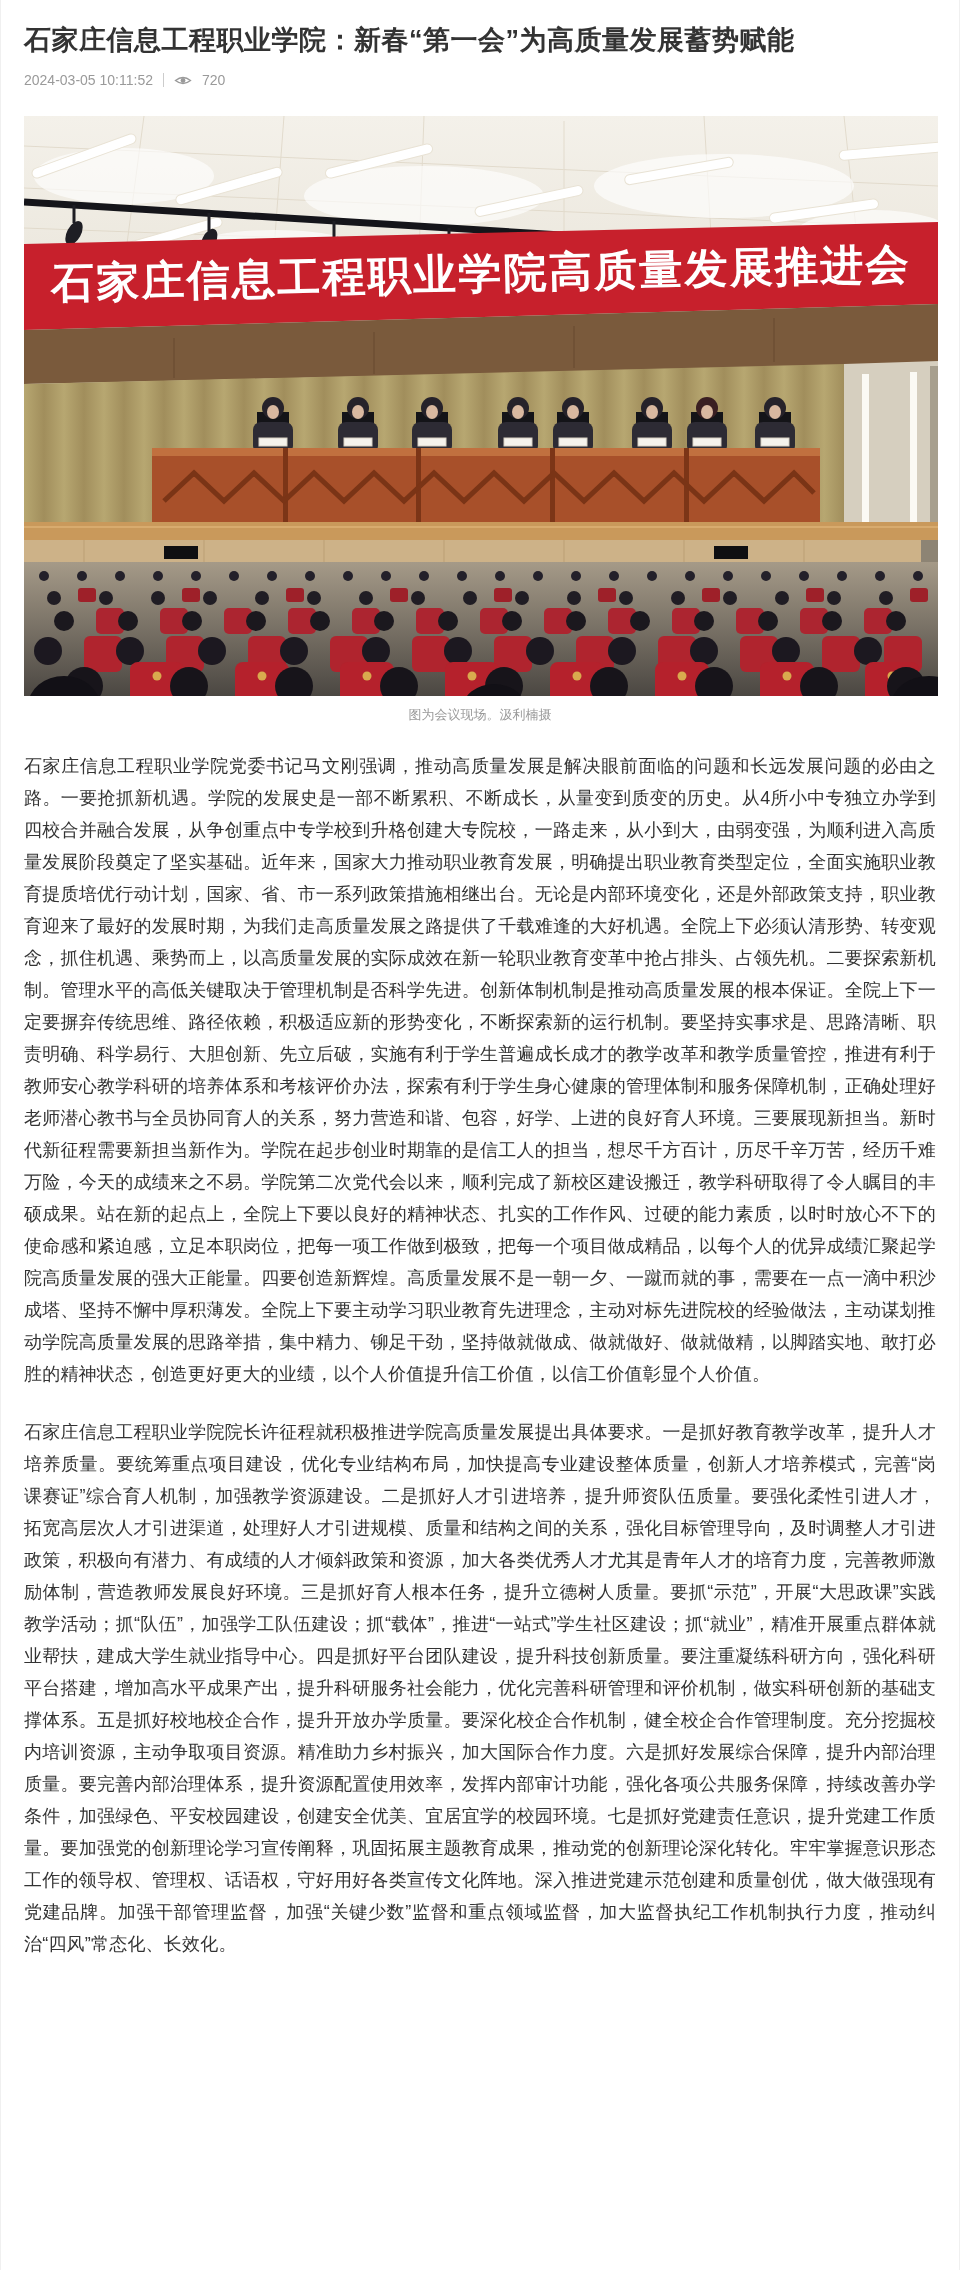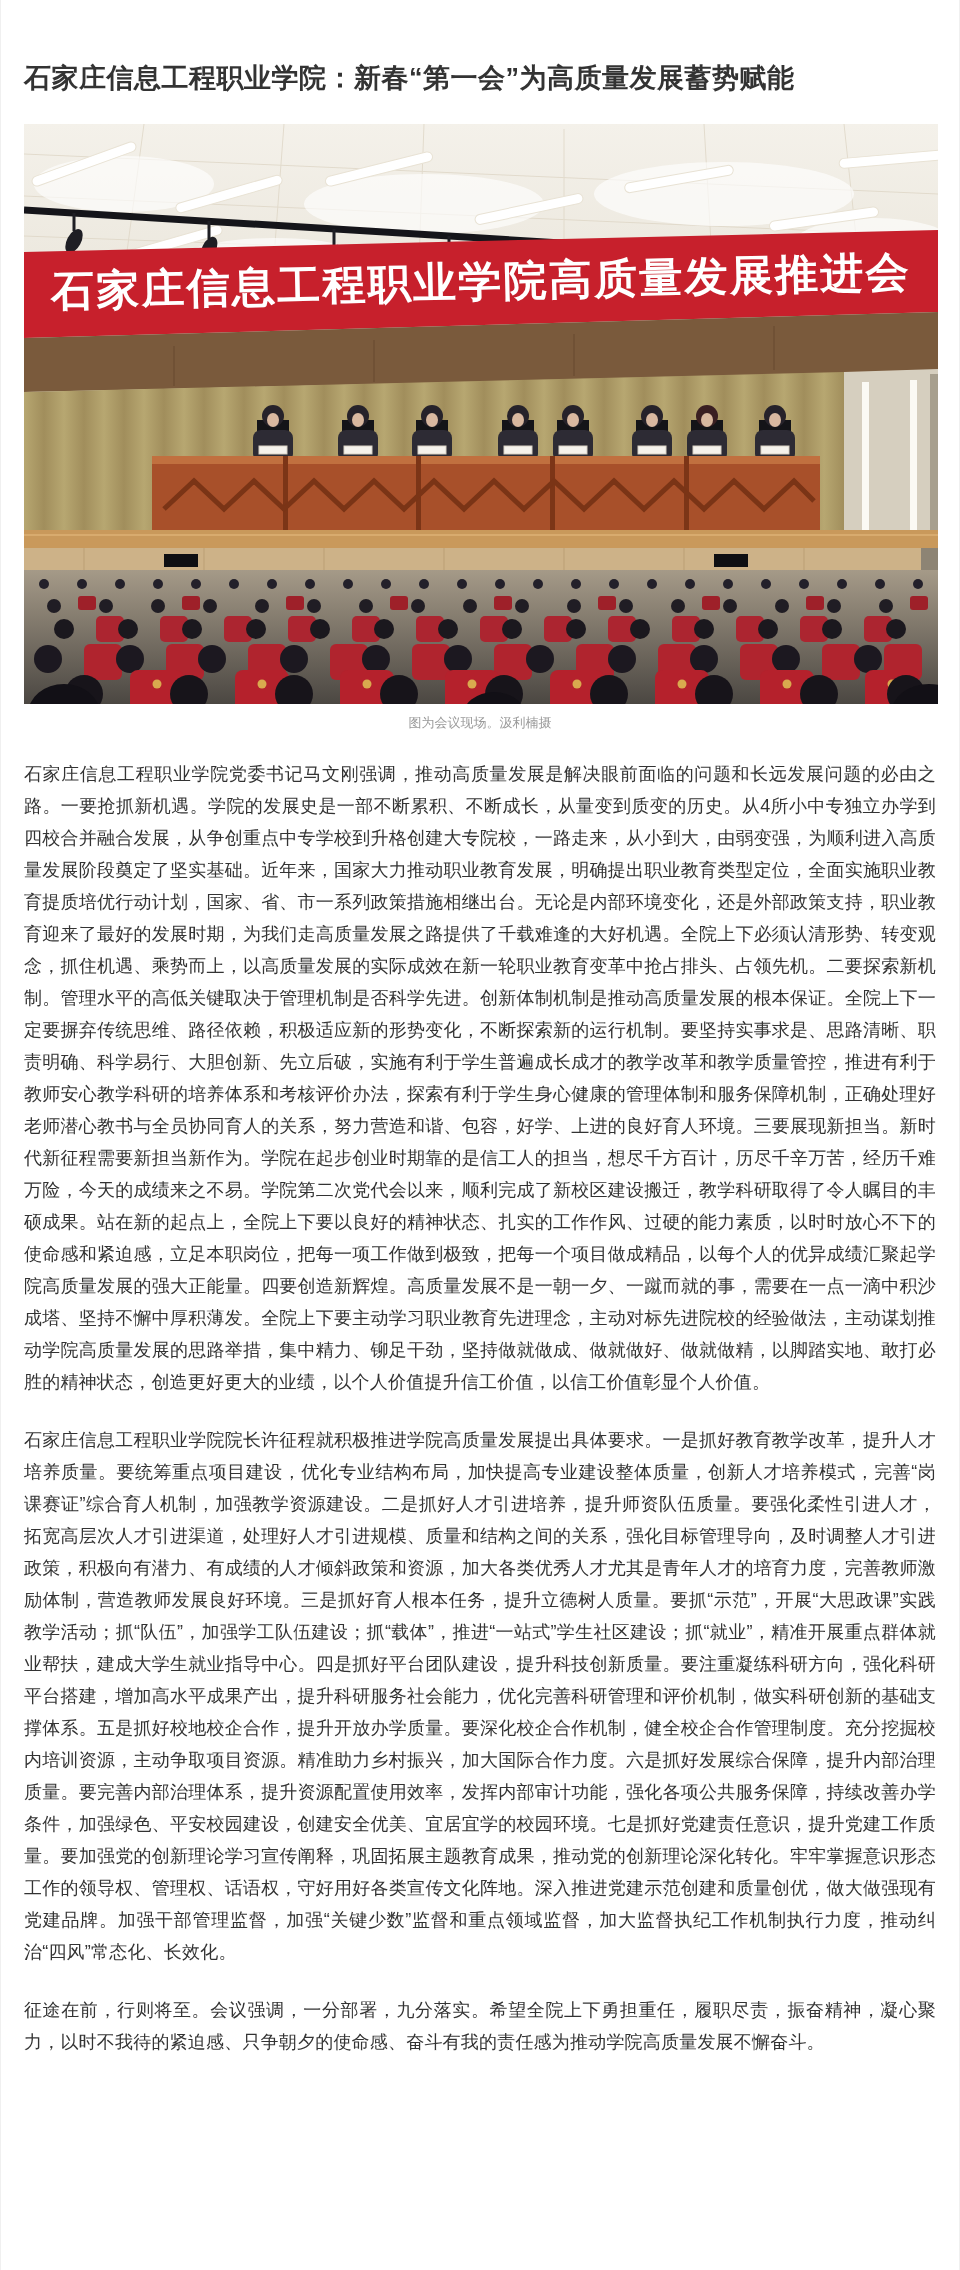--- a/index.html
+++ b/index.html
@@ -5,21 +5,21 @@
   * { box-sizing: border-box; margin: 0; padding: 0; }
   html { background:#fff; }
   body {
     width: 960px; min-height: 2270px; margin: 0 auto; background: #ffffff;
     font-family: "Liberation Sans", "DejaVu Sans", sans-serif;
     border-left: 1px solid #f0f0f0; border-right: 1px solid #f0f0f0;
   }
   .page { padding: 0 23px 70px; }
   h1.title {
     padding-top: 22px; font-size: 27px; line-height: 1.35;
-    font-weight: 700; color: #333333; letter-spacing: .5px; margin-top: 38px;
+    font-weight: 700; color: #333333; letter-spacing: .5px;
   }
   .meta {
     display: flex; align-items: center; gap: 10px;
     margin-top: 14px; color: #9a9a9a; font-size: 14px;
   }
   .meta .vline { width: 1px; height: 14px; background: #cccccc; display: inline-block; }
   .meta .eye { display: inline-flex; align-items: center; }
   .article p {
     font-size: 18px; line-height: 32px; color: #333333;
     text-align: justify; margin-top: 26px; letter-spacing: .2px;
@@ -31,20 +31,31 @@
     text-align: center; color: #9a9a9a; font-size: 13px; margin-top: 10px;
   }
 </style>
 </head>
 <body>
 
 <div class="page">
 
   <h1 class="title">石家庄信息工程职业学院：新春“第一会”为高质量发展蓄势赋能</h1>
 
+  <div class="meta">
+    <span>2024-03-05 10:11:52</span>
+    <span class="vline"></span>
+    <span class="eye">
+      <svg width="18" height="13" viewBox="0 0 18 13">
+        <path d="M1.5 6.5 Q9 .5 16.5 6.5 Q9 12.5 1.5 6.5 Z" fill="none" stroke="#9a9a9a" stroke-width="1.4"></path>
+        <circle cx="9" cy="6.5" r="2.4" fill="#9a9a9a"></circle>
+      </svg>
+    </span>
+    <span>720</span>
+  </div>
 
   <div class="article">
 
 
     <figure class="photo">
       <div class="photo-frame">
         <svg width="914" height="580" viewBox="0 0 914 580">
           <defs>
             <linearGradient id="ceil" x1="0" y1="0" x2="0" y2="1">
               <stop offset="0" stop-color="#f4f1ea"></stop>
@@ -380,17 +391,16 @@
                 <ellipse cx="905" cy="590" rx="38" ry="30"></ellipse>
             </g>
           </g>
         </svg>
       </div>
       <figcaption>图为会议现场。汲利楠摄</figcaption>
     </figure>
 
     <p>石家庄信息工程职业学院党委书记马文刚强调，推动高质量发展是解决眼前面临的问题和长远发展问题的必由之路。一要抢抓新机遇。学院的发展史是一部不断累积、不断成长，从量变到质变的历史。从4所小中专独立办学到四校合并融合发展，从争创重点中专学校到升格创建大专院校，一路走来，从小到大，由弱变强，为顺利进入高质量发展阶段奠定了坚实基础。近年来，国家大力推动职业教育发展，明确提出职业教育类型定位，全面实施职业教育提质培优行动计划，国家、省、市一系列政策措施相继出台。无论是内部环境变化，还是外部政策支持，职业教育迎来了最好的发展时期，为我们走高质量发展之路提供了千载难逢的大好机遇。全院上下必须认清形势、转变观念，抓住机遇、乘势而上，以高质量发展的实际成效在新一轮职业教育变革中抢占排头、占领先机。二要探索新机制。管理水平的高低关键取决于管理机制是否科学先进。创新体制机制是推动高质量发展的根本保证。全院上下一定要摒弃传统思维、路径依赖，积极适应新的形势变化，不断探索新的运行机制。要坚持实事求是、思路清晰、职责明确、科学易行、大胆创新、先立后破，实施有利于学生普遍成长成才的教学改革和教学质量管控，推进有利于教师安心教学科研的培养体系和考核评价办法，探索有利于学生身心健康的管理体制和服务保障机制，正确处理好老师潜心教书与全员协同育人的关系，努力营造和谐、包容，好学、上进的良好育人环境。三要展现新担当。新时代新征程需要新担当新作为。学院在起步创业时期靠的是信工人的担当，想尽千方百计，历尽千辛万苦，经历千难万险，今天的成绩来之不易。学院第二次党代会以来，顺利完成了新校区建设搬迁，教学科研取得了令人瞩目的丰硕成果。站在新的起点上，全院上下要以良好的精神状态、扎实的工作作风、过硬的能力素质，以时时放心不下的使命感和紧迫感，立足本职岗位，把每一项工作做到极致，把每一个项目做成精品，以每个人的优异成绩汇聚起学院高质量发展的强大正能量。四要创造新辉煌。高质量发展不是一朝一夕、一蹴而就的事，需要在一点一滴中积沙成塔、坚持不懈中厚积薄发。全院上下要主动学习职业教育先进理念，主动对标先进院校的经验做法，主动谋划推动学院高质量发展的思路举措，集中精力、铆足干劲，坚持做就做成、做就做好、做就做精，以脚踏实地、敢打必胜的精神状态，创造更好更大的业绩，以个人价值提升信工价值，以信工价值彰显个人价值。</p>
     <p>石家庄信息工程职业学院院长许征程就积极推进学院高质量发展提出具体要求。一是抓好教育教学改革，提升人才培养质量。要统筹重点项目建设，优化专业结构布局，加快提高专业建设整体质量，创新人才培养模式，完善“岗课赛证”综合育人机制，加强教学资源建设。二是抓好人才引进培养，提升师资队伍质量。要强化柔性引进人才，拓宽高层次人才引进渠道，处理好人才引进规模、质量和结构之间的关系，强化目标管理导向，及时调整人才引进政策，积极向有潜力、有成绩的人才倾斜政策和资源，加大各类优秀人才尤其是青年人才的培育力度，完善教师激励体制，营造教师发展良好环境。三是抓好育人根本任务，提升立德树人质量。要抓“示范”，开展“大思政课”实践教学活动；抓“队伍”，加强学工队伍建设；抓“载体”，推进“一站式”学生社区建设；抓“就业”，精准开展重点群体就业帮扶，建成大学生就业指导中心。四是抓好平台团队建设，提升科技创新质量。要注重凝练科研方向，强化科研平台搭建，增加高水平成果产出，提升科研服务社会能力，优化完善科研管理和评价机制，做实科研创新的基础支撑体系。五是抓好校地校企合作，提升开放办学质量。要深化校企合作机制，健全校企合作管理制度。充分挖掘校内培训资源，主动争取项目资源。精准助力乡村振兴，加大国际合作力度。六是抓好发展综合保障，提升内部治理质量。要完善内部治理体系，提升资源配置使用效率，发挥内部审计功能，强化各项公共服务保障，持续改善办学条件，加强绿色、平安校园建设，创建安全优美、宜居宜学的校园环境。七是抓好党建责任意识，提升党建工作质量。要加强党的创新理论学习宣传阐释，巩固拓展主题教育成果，推动党的创新理论深化转化。牢牢掌握意识形态工作的领导权、管理权、话语权，守好用好各类宣传文化阵地。深入推进党建示范创建和质量创优，做大做强现有党建品牌。加强干部管理监督，加强“关键少数”监督和重点领域监督，加大监督执纪工作机制执行力度，推动纠治“四风”常态化、长效化。</p>
-    <p>征途在前，行则将至。会议强调，一分部署，九分落实。希望全院上下勇担重任，履职尽责，振奋精神，凝心聚力，以时不我待的紧迫感、只争朝夕的使命感、奋斗有我的责任感为推动学院高质量发展不懈奋斗。</p>
 
   </div>
 
 </div>
 
 </body></html>

